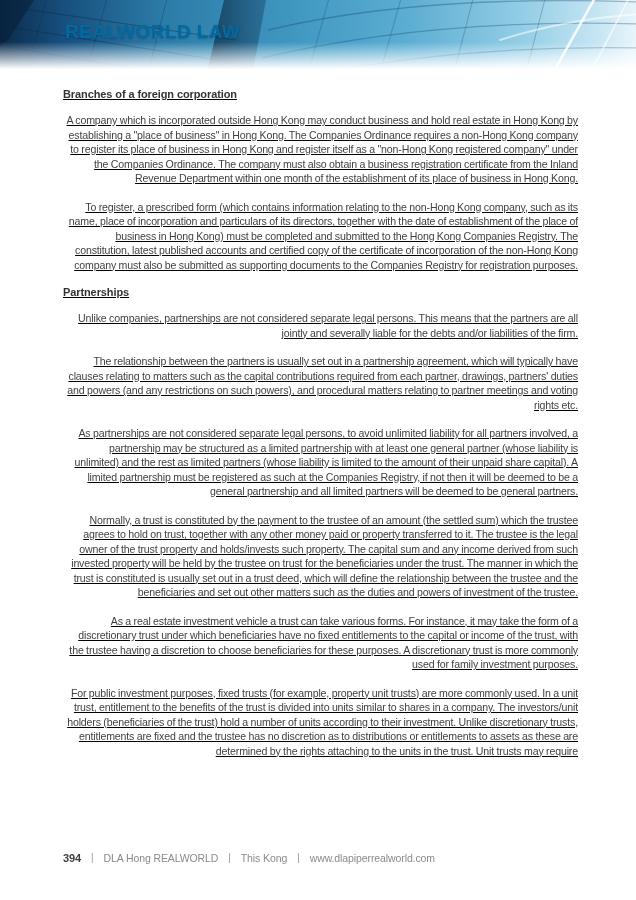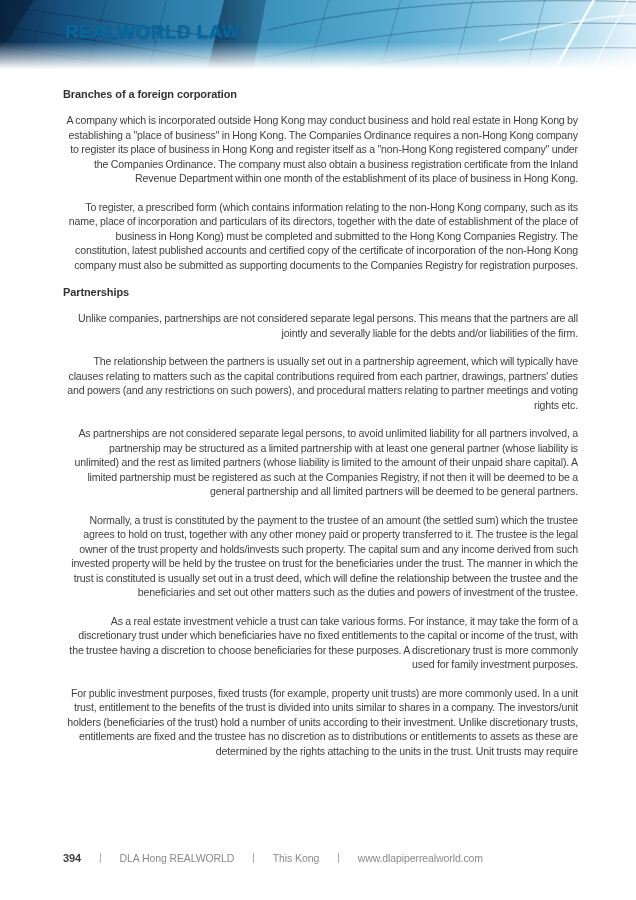--- a/index.html
+++ b/index.html
@@ -28,20 +28,21 @@
     font-weight: bold;
     letter-spacing: 0.4px;
     text-shadow: 0 1px 2px rgba(10,40,70,0.35);
     white-space: nowrap;
   }
 
   
   .content {
     padding: 12px 58px 0 63px;
     width: 636px;
+    text-decoration: underline;
   }
   .section-heading {
     font-size: 11px;
     font-weight: bold;
     color: #333333;
     letter-spacing: -0.1px;
     margin-bottom: 13px;
   }
   .para {
     font-size: 10.6px;
@@ -54,21 +55,21 @@
   }
   .section { margin-bottom: 7px; }
 
   
   .footer {
     position: absolute;
     left: 63px;
     bottom: 36px;
     display: flex;
     align-items: flex-start;
-    gap: 18px;
+    gap: 10px;
     font-size: 10.5px;
     color: #8a8a8a;
     letter-spacing: -0.1px;
     white-space: nowrap;
   }
   .footer .page-num {
     font-weight: bold;
     color: #3f3f3f;
     font-size: 11px;
   }

